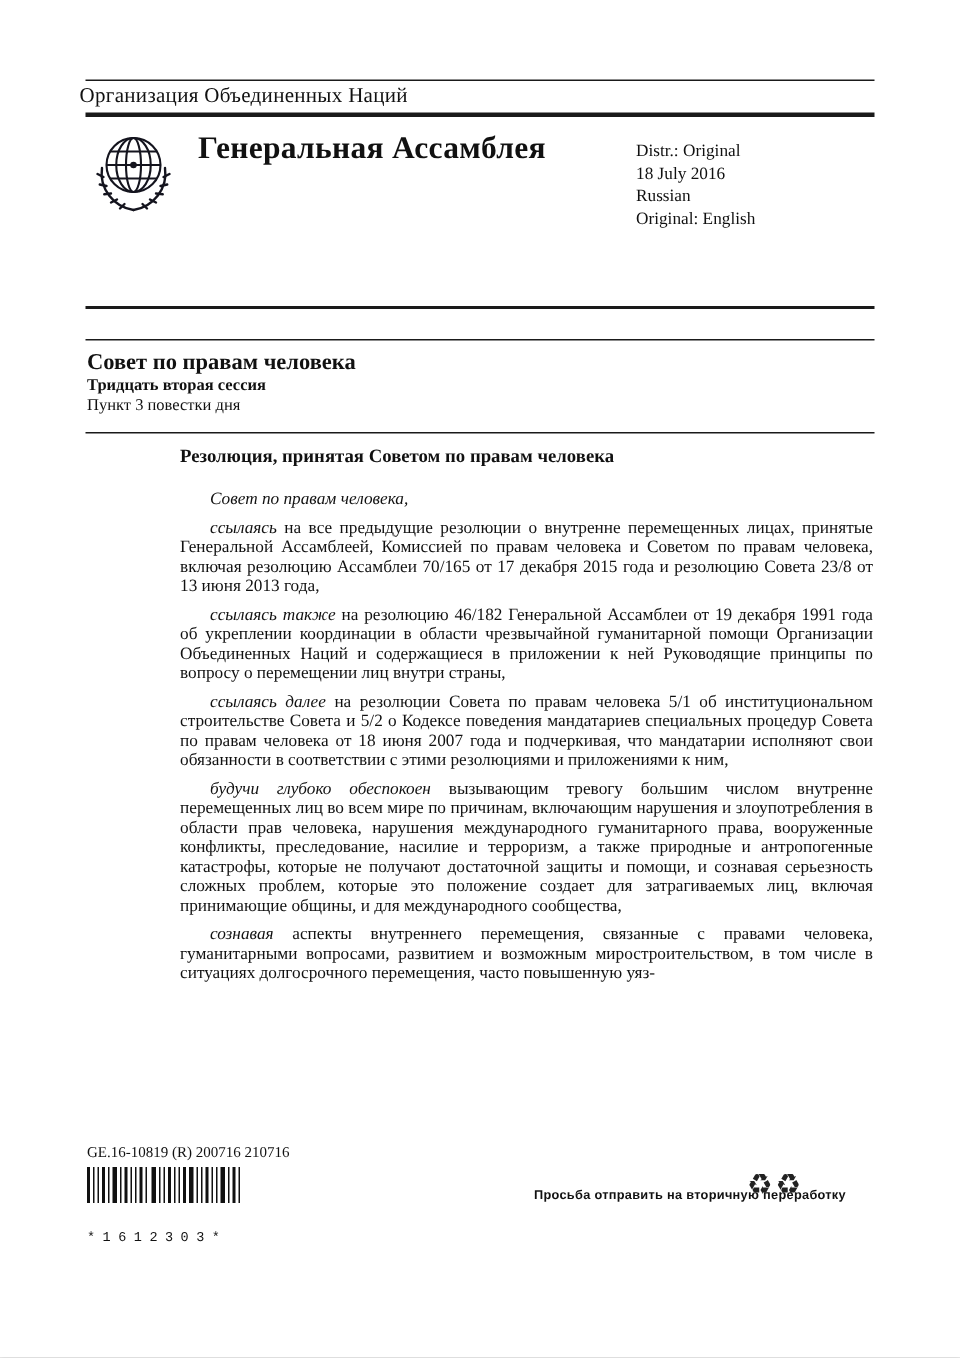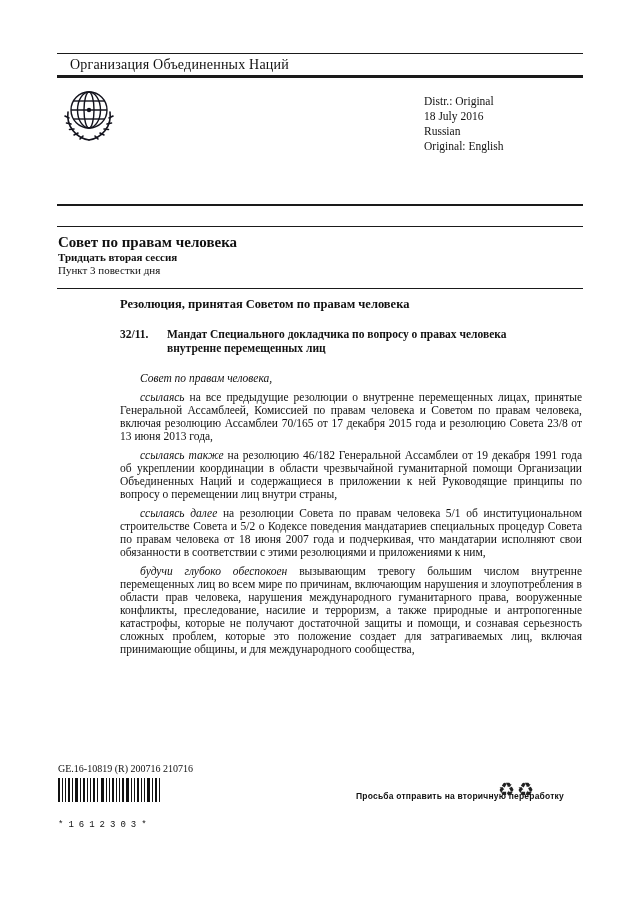--- a/index.html
+++ b/index.html
@@ -5,21 +5,21 @@
   html,body { margin:0; padding:0; background:#d9d9d9; }
   .page {
     position:relative; width:640px; height:905px; margin:0 auto;
     background:#ffffff; color:#111;
     font-family:"Liberation Serif", serif;
     overflow:hidden; box-shadow:0 0 4px rgba(0,0,0,.25);
   }
   .rule { position:absolute; background:#1a1a1a; }
 
   
-  .org-name { position:absolute; left:70px; top:57px; font-size:14px; letter-spacing:.2px; }
+  .org-name { position:absolute; left:53px; top:57px; font-size:14px; letter-spacing:.2px; }
   .doc-symbol { position:absolute; right:57px; top:52px; width:120px; text-align:left; white-space:nowrap; }
   .doc-symbol .big-a { font-size:21px; font-weight:normal; }
   .doc-symbol .rest { font-size:11.5px; }
   .emblem { position:absolute; left:56px; top:82px; width:66px; height:66px; }
   .assembly-title { position:absolute; left:132px; top:86px; font-size:21px; font-weight:bold; letter-spacing:.2px; }
   .distr-block { position:absolute; left:424px; top:94px; font-size:11.5px; line-height:15px; }
 
   
   .council { position:absolute; left:58px; top:234px; font-size:15px; font-weight:bold; }
   .session-line { position:absolute; left:58px; top:251px; font-size:11px; font-weight:bold; }
@@ -72,20 +72,21 @@
       <circle cx="33" cy="28" r="2.2" fill="#14141e" stroke="none"></circle>
     </g>
     <g stroke="#14141e" fill="none" stroke-width="1.6" stroke-linecap="round">
       <path d="M12 30 C10 44, 20 56, 33 58"></path>
       <path d="M54 30 C56 44, 46 56, 33 58"></path>
       <path d="M13 36 l-4 -2 M15 42 l-4.5 -1 M18 47 l-4.5 0.5 M22 51 l-4 2 M27 54 l-3 3"></path>
       <path d="M53 36 l4 -2 M51 42 l4.5 -1 M48 47 l4.5 0.5 M44 51 l4 2 M39 54 l3 3"></path>
     </g>
   </svg>
 
+  <div class="assembly-title">Генеральная Ассамблея</div>
 
   <div class="distr-block">
     <div>Distr.: Original</div>
     <div>18 July 2016</div>
     <div>Russian</div>
     <div>Original:  English</div>
   </div>
 
   <div class="rule" style="left:57px; top:204px; width:526px; height:2px;"></div>
   <div class="rule" style="left:57px; top:226px; width:526px; height:1px;"></div>
@@ -94,35 +95,32 @@
   <div class="session-line">Тридцать вторая сессия</div>
   <div class="agenda-item">Пункт 3 повестки дня</div>
 
   <div class="rule" style="left:57px; top:288px; width:526px; height:1px;"></div>
 
   <div class="body-col">
     <div class="res-title">
       <div>Резолюция, принятая Советом по правам человека</div>
     </div>
 
-    <div class="res-heading">
-      <div class="num">32/11.</div>
-      <div class="subject">Мандат Специального докладчика по вопросу о правах человека внутренне перемещенных лиц</div>
-    </div>
 
     <p class="opening">Совет по правам человека,</p>
 
     <p class="para"><span class="lead">ссылаясь</span><span> на все предыдущие резолюции о внутренне перемещенных лицах, принятые Генеральной Ассамблеей, Комиссией по правам человека и Советом по правам человека, включая резолюцию Ассамблеи 70/165 от 17 декабря 2015 года и резолюцию Совета 23/8 от 13 июня 2013 года,</span></p>
 
     <p class="para"><span class="lead">ссылаясь также</span><span> на резолюцию 46/182 Генеральной Ассамблеи от 19 декабря 1991 года об укреплении координации в области чрезвычайной гуманитарной помощи Организации Объединенных Наций и содержащиеся в приложении к ней Руководящие принципы по вопросу о перемещении лиц внутри страны,</span></p>
 
     <p class="para"><span class="lead">ссылаясь далее</span><span> на резолюции Совета по правам человека 5/1 об институциональном строительстве Совета и 5/2 о Кодексе поведения мандатариев специальных процедур Совета по правам человека от 18 июня 2007 года и подчеркивая, что мандатарии исполняют свои обязанности в соответствии с этими резолюциями и приложениями к ним,</span></p>
 
     <p class="para"><span class="lead">будучи глубоко обеспокоен</span><span> вызывающим тревогу большим числом внутренне перемещенных лиц во всем мире по причинам, включающим нарушения и злоупотребления в области прав человека, нарушения международного гуманитарного права, вооруженные конфликты, преследование, насилие и терроризм, а также природные и антропогенные катастрофы, которые не получают достаточной защиты и помощи, и сознавая серьезность сложных проблем, которые это положение создает для затрагиваемых лиц, включая принимающие общины, и для международного сообщества,</span></p>
 
+    <p class="para"><span class="lead">сознавая</span><span> аспекты внутреннего перемещения, связанные с правами человека, гуманитарными вопросами, развитием и возможным миростроительством, в том числе в ситуациях долгосрочного перемещения, часто повышенную уяз-</span></p>
   </div>
 
   <div class="footer-ref">GE.16-10819 (R)  200716  210716</div>
 
   <div class="barcode-wrap">
     <svg class="barcode" viewBox="0 0 104 24" preserveAspectRatio="none">
       <g fill="#111">
         <rect x="0" y="0" width="2" height="24"></rect>
           <rect x="4" y="0" width="1" height="24"></rect>
         <rect x="7" y="0" width="1" height="24"></rect>

